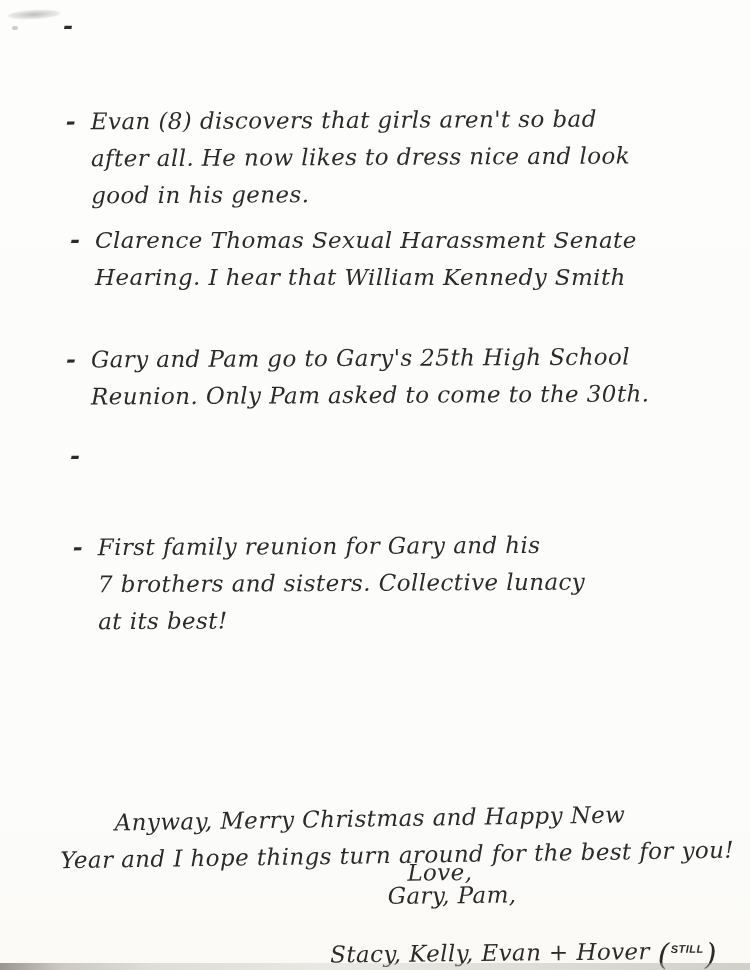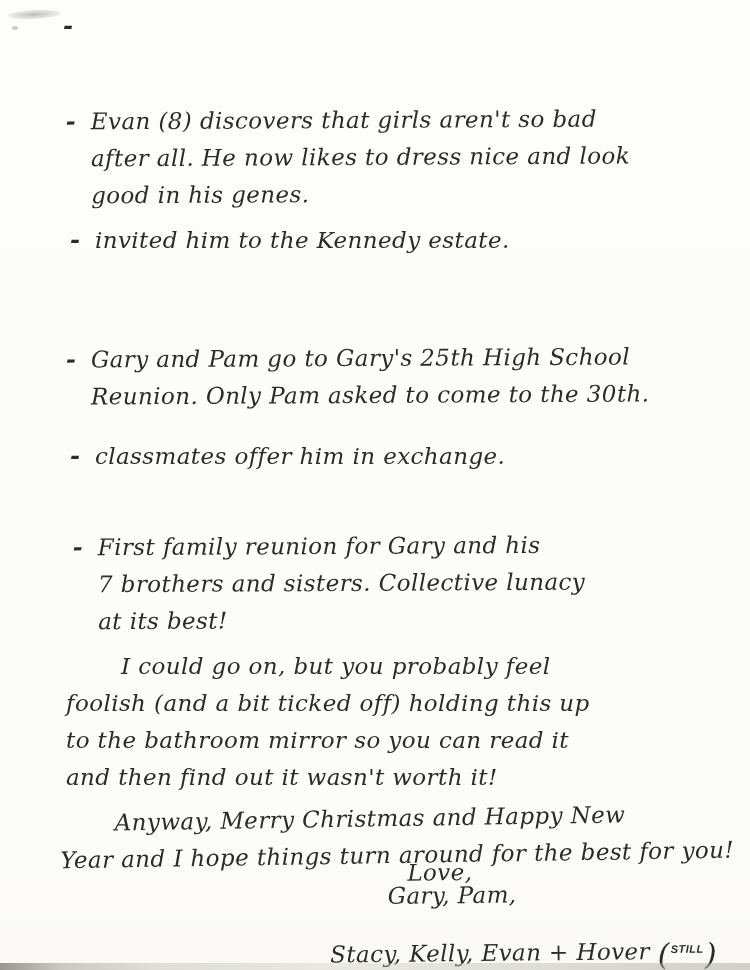--- a/index.html
+++ b/index.html
@@ -146,54 +146,48 @@
     <div class="lines">
       <div class="hw-line">Evan (8) discovers that girls aren't so bad</div>
       <div class="hw-line">after all. He now likes to dress nice and look</div>
       <div class="hw-line">good in his genes.</div>
     </div>
   </div>
 
   <div class="bullet ink" style="top:222px; left:70px;">
     <span class="dash">-</span>
     <div class="lines">
-      <div class="hw-line">invited him to the Kennedy estate.</div>
+      <div class="hw-line">Clarence Thomas Sexual Harassment Senate</div>
+      <div class="hw-line">Hearing. I hear that William Kennedy Smith</div>
     </div>
   </div>
 
   <div class="bullet ink tilt-a" style="top:340px; left:66px;">
     <span class="dash">-</span>
     <div class="lines">
       <div class="hw-line">Gary and Pam go to Gary's 25th High School</div>
       <div class="hw-line">Reunion. Only Pam asked to come to the 30th.</div>
     </div>
   </div>
 
   <div class="bullet ink" style="top:438px; left:70px;">
     <span class="dash">-</span>
     <div class="lines">
-      <div class="hw-line">classmates offer him in exchange.</div>
     </div>
   </div>
 
   <div class="bullet ink tilt-a" style="top:528px; left:73px;">
     <span class="dash">-</span>
     <div class="lines">
       <div class="hw-line">First family reunion for Gary and his</div>
       <div class="hw-line">7 brothers and sisters. Collective lunacy</div>
       <div class="hw-line">at its best!</div>
     </div>
   </div>
 
-  <div class="para ink" style="top:648px; left:66px;">
-    <div class="hw-line indented">I could go on, but you probably feel</div>
-    <div class="hw-line">foolish (and a bit ticked off) holding this up</div>
-    <div class="hw-line">to the bathroom mirror so you can read it</div>
-    <div class="hw-line">and then find out it wasn't worth it!</div>
-  </div>
 
   <div class="para ink tilt-b" style="top:800px; left:60px;">
     <div class="hw-line indented">Anyway, Merry Christmas and Happy New</div>
     <div class="hw-line">Year and I hope things turn around for the best for you!</div>
   </div>
 
   <div class="closing ink">
     <div class="hw-line salutation">Love,</div>
     <div class="hw-line names-1">Gary, Pam,</div>
     <div class="hw-line names-2">

